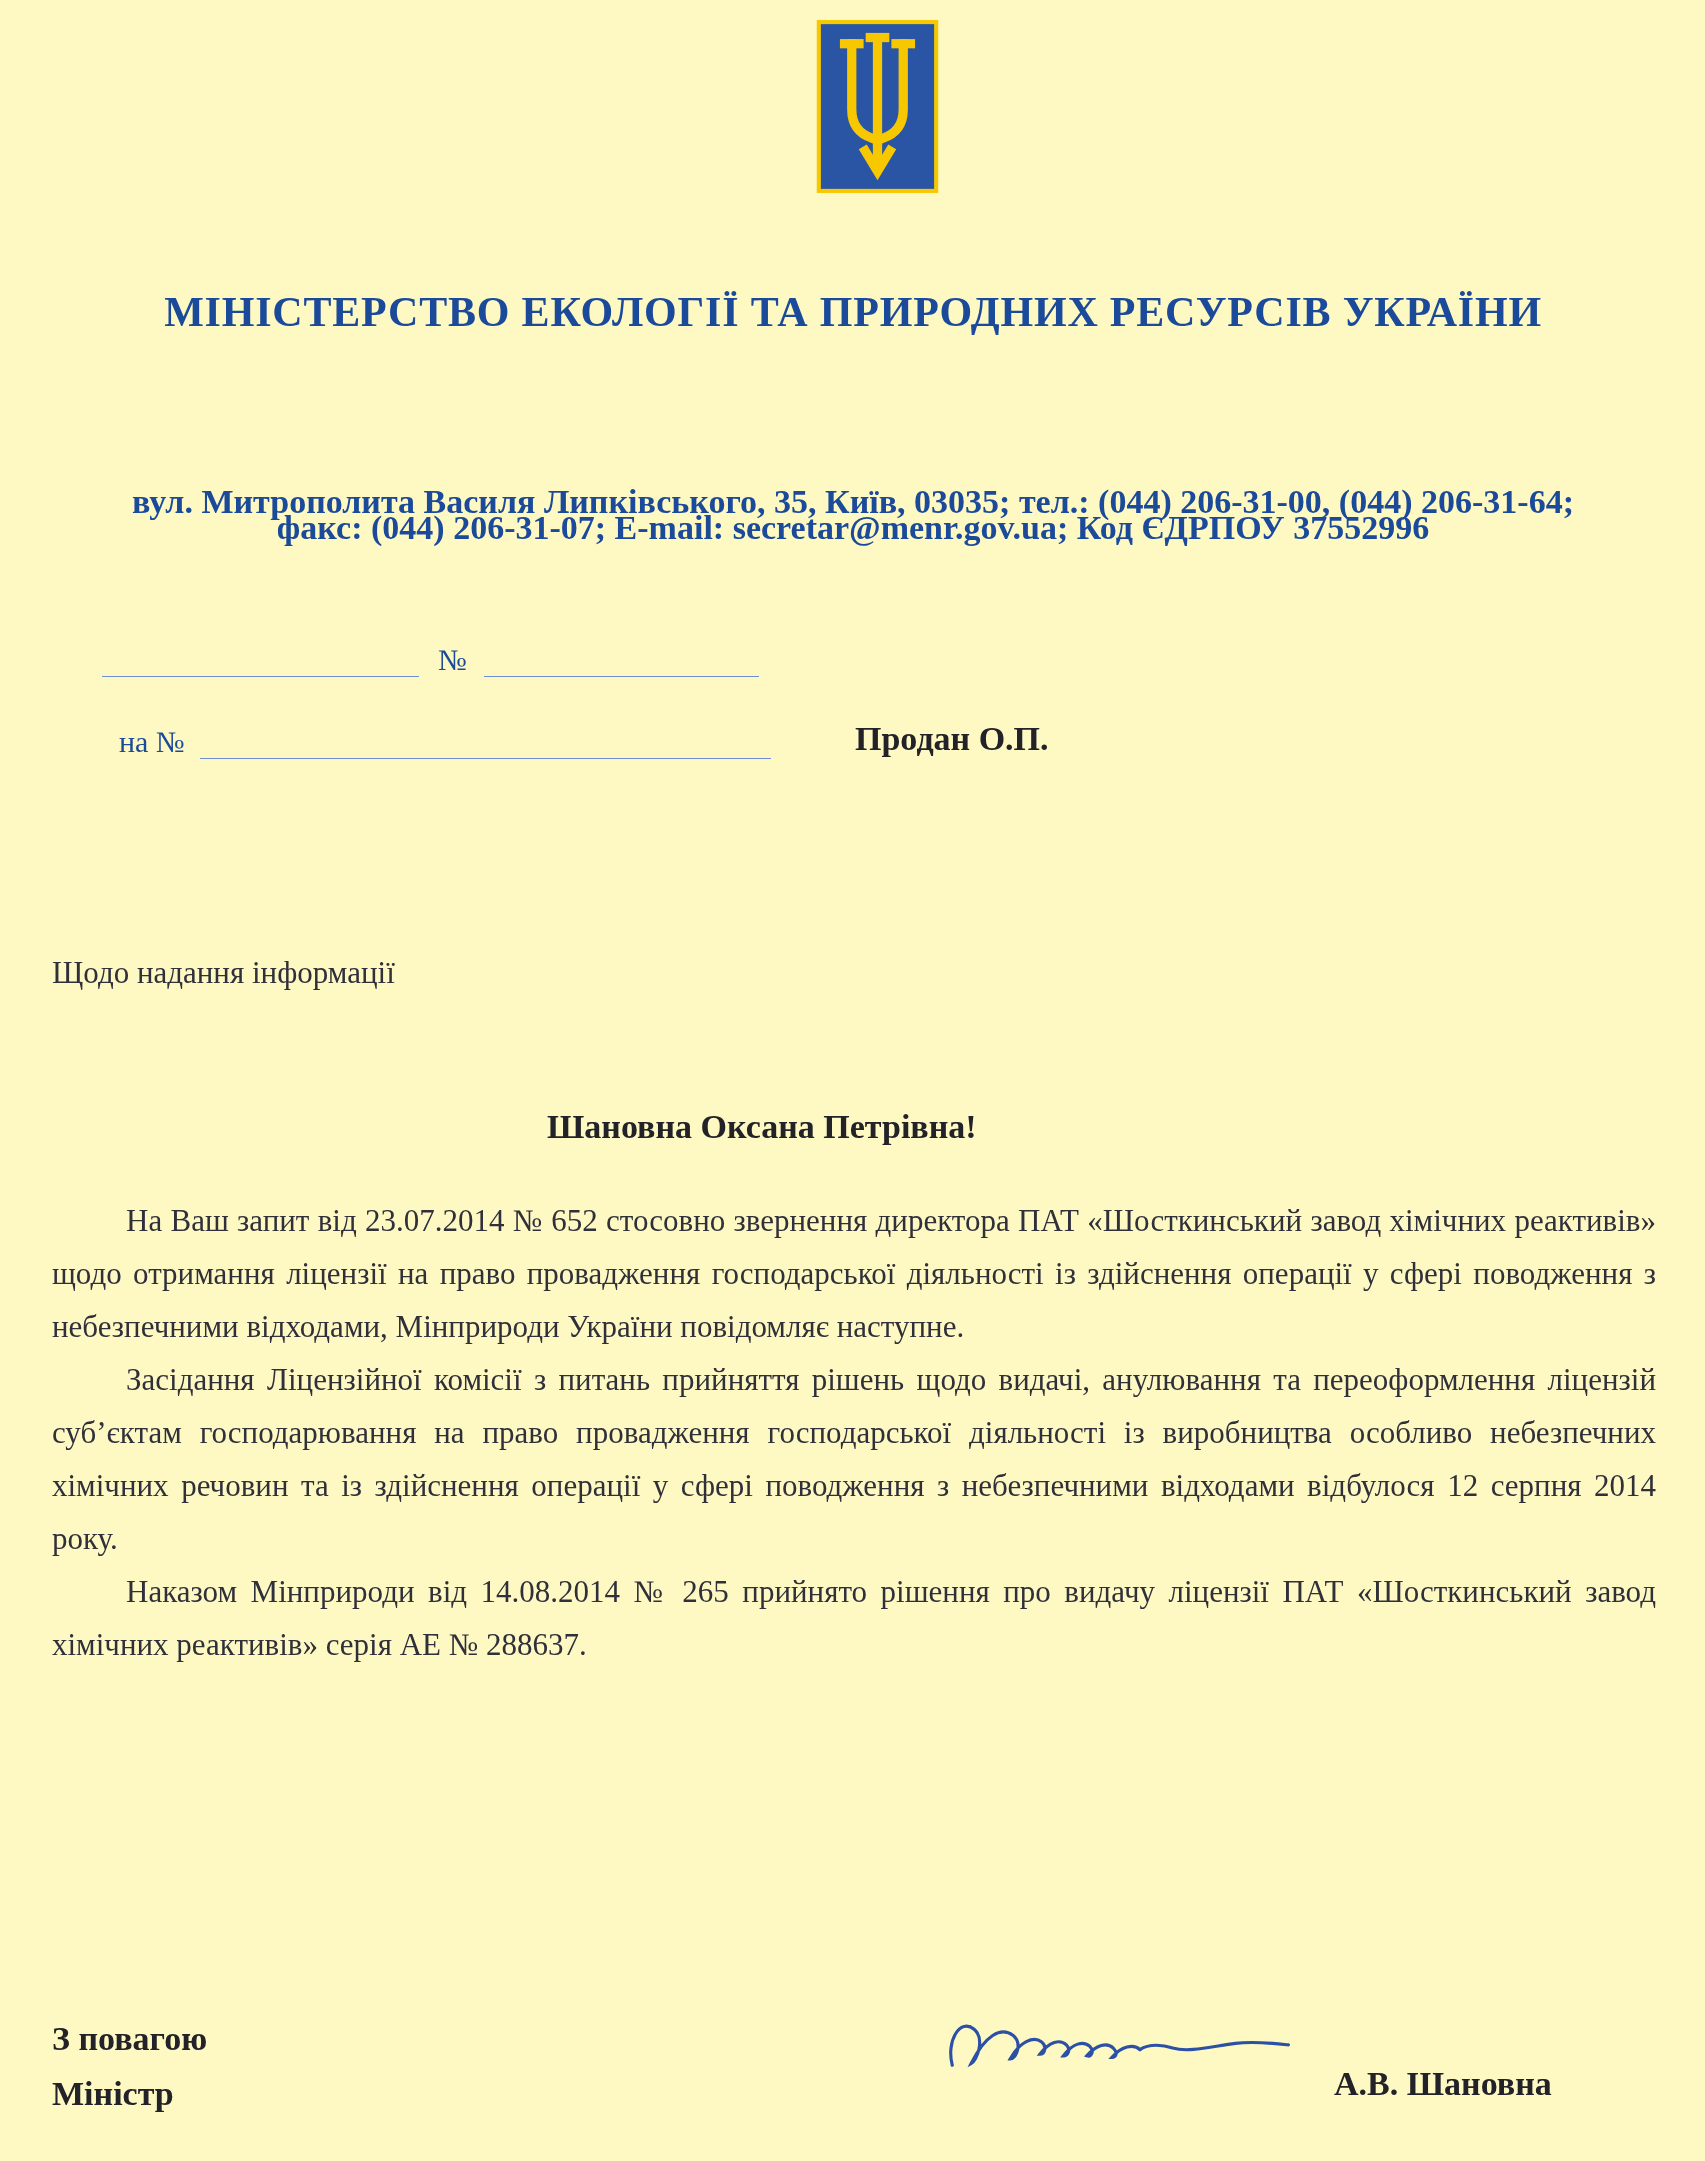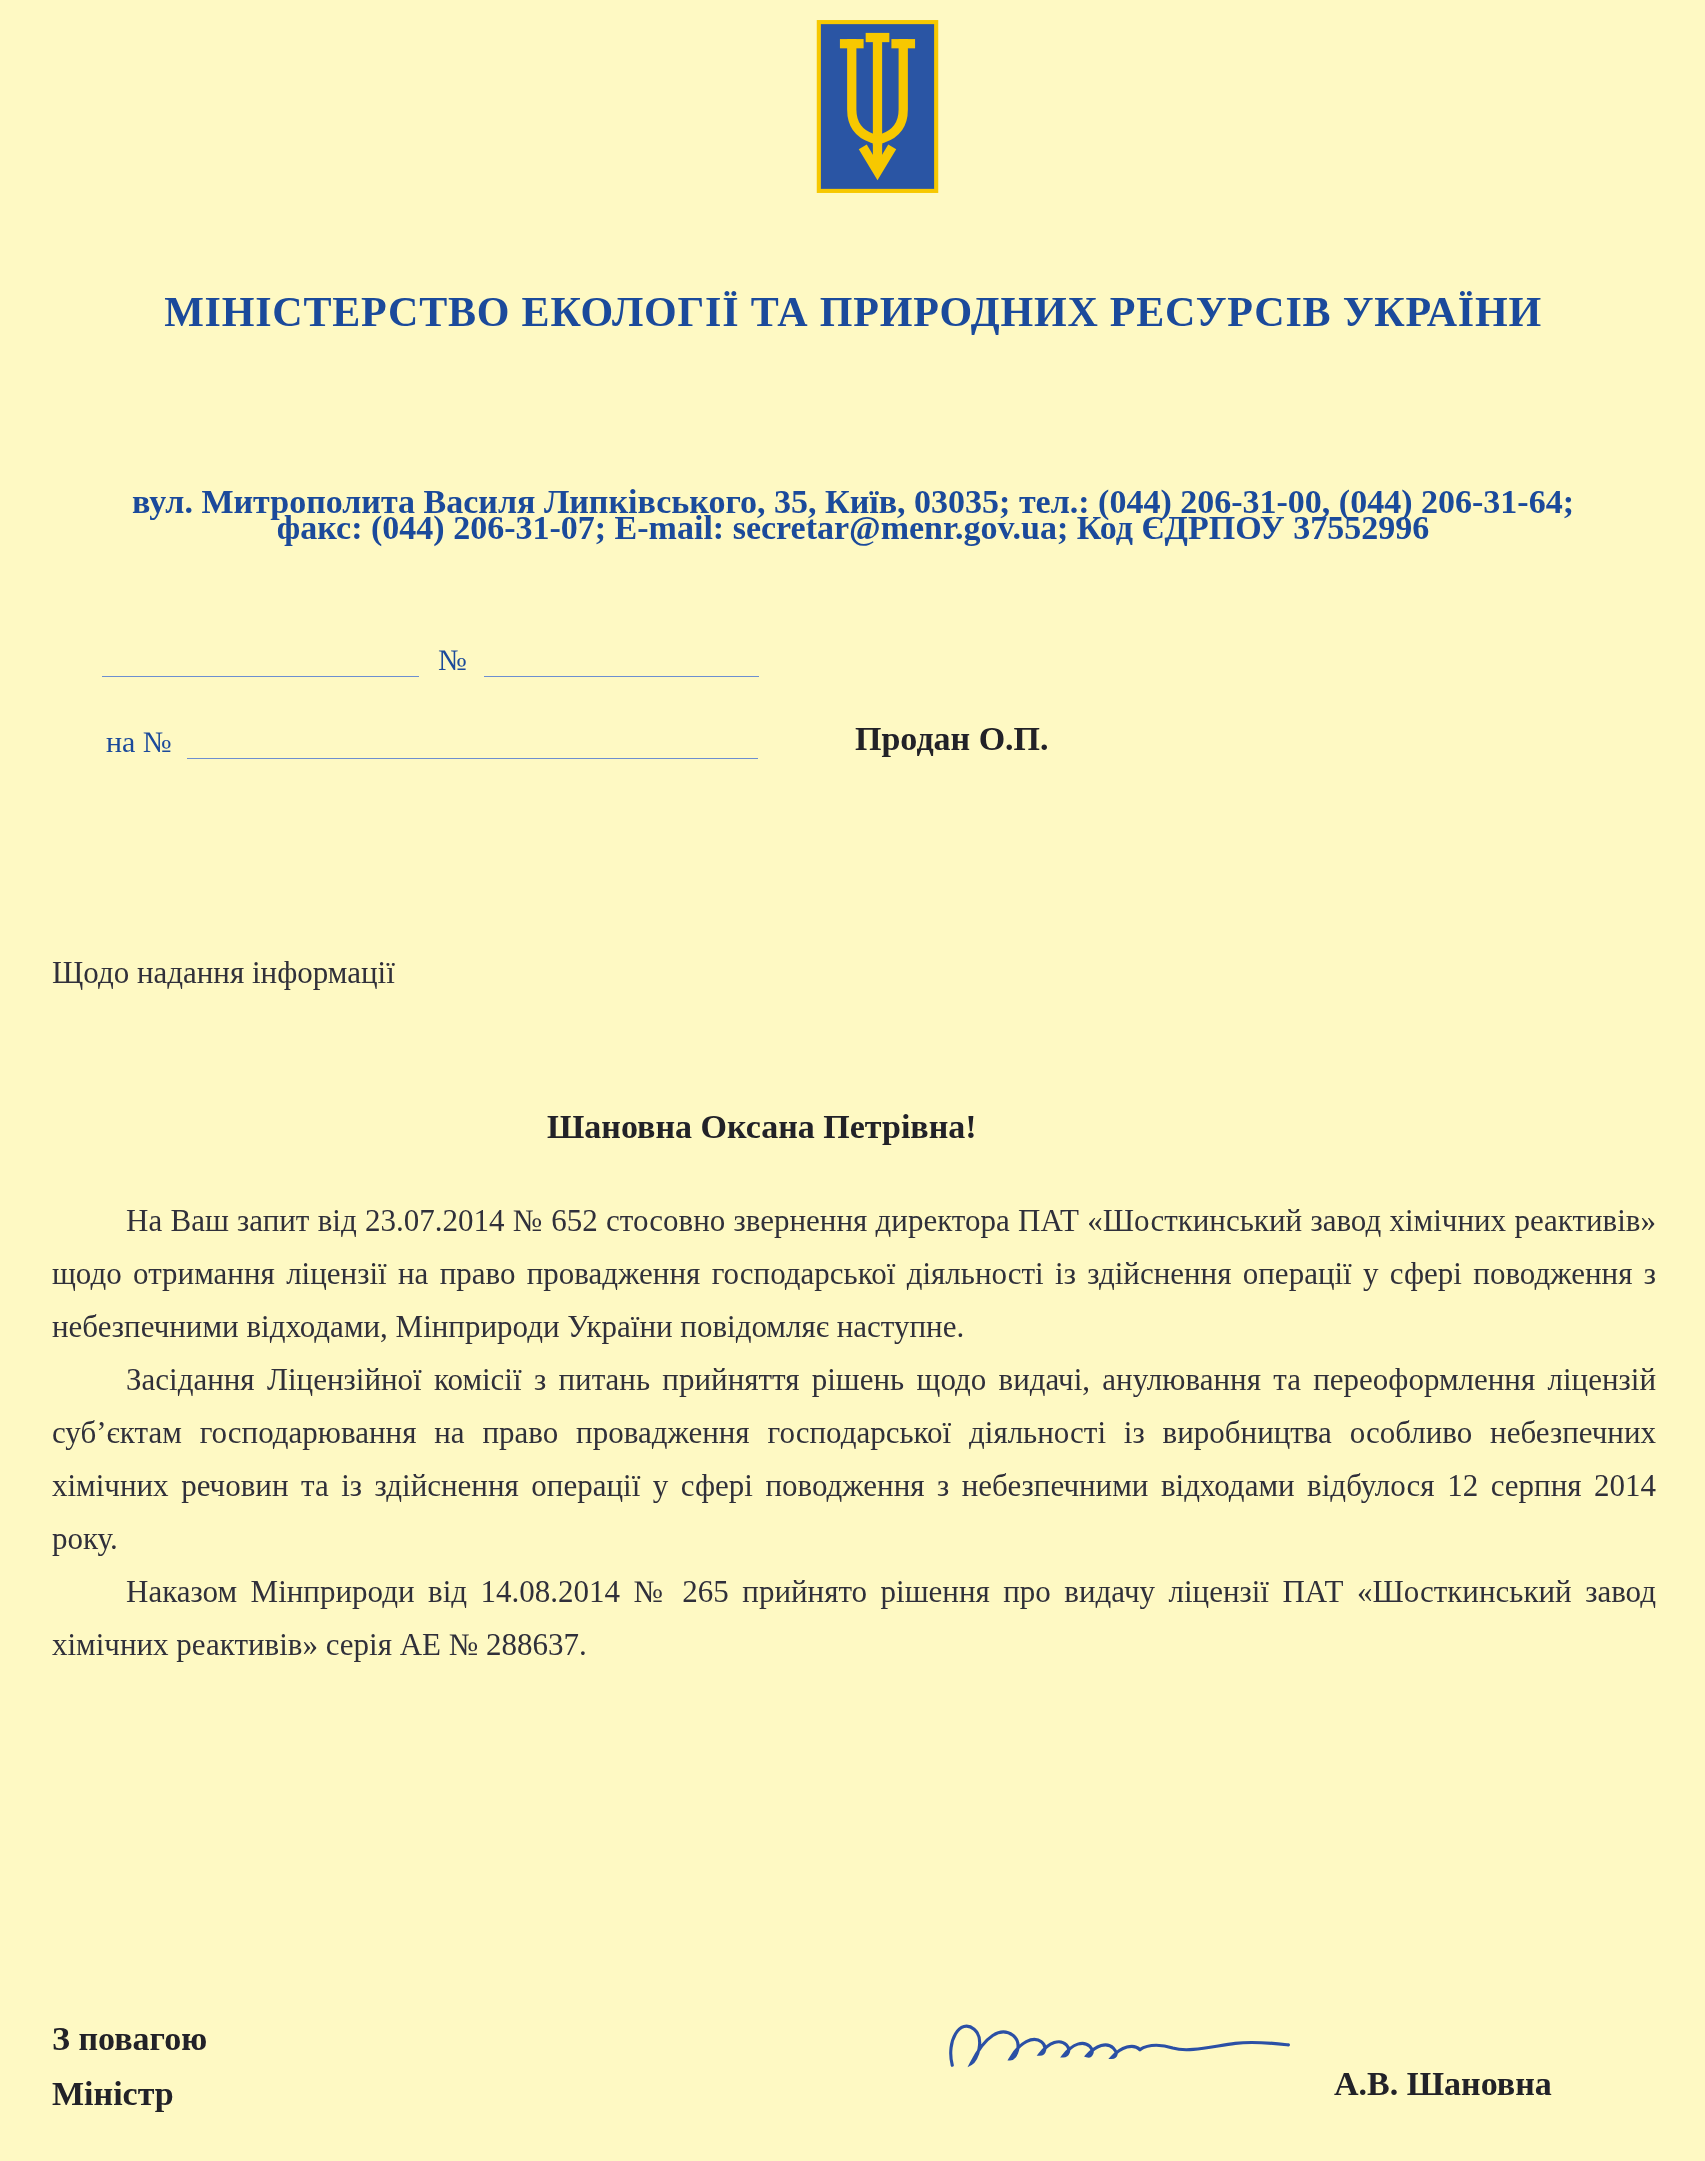--- a/index.html
+++ b/index.html
@@ -39,21 +39,21 @@
   .ref-row1{top:643px;padding-left:102px;}
   .ref-row2{top:725px;padding-left:102px;}
   .blank{
     display:inline-block;height:33px;vertical-align:bottom;
     border-bottom:1.6px solid #6d8fd0;
   }
   .b1{width:317px;}
   .b2{width:275px;margin-left:17px;}
   .b3{width:571px;margin-left:15.6px;}
   .no-label{margin-left:19px;}
-  .ref-row2 .no-label{margin-left:4px;}
+  .ref-row2 .no-label{margin-left:17px;}
 
   
   .recipient{
     position:absolute;left:855px;top:713px;
     font-size:34px;font-weight:bold;color:#222228;line-height:52px;
   }
 
   
   .subject{
     position:absolute;left:52px;top:955px;

